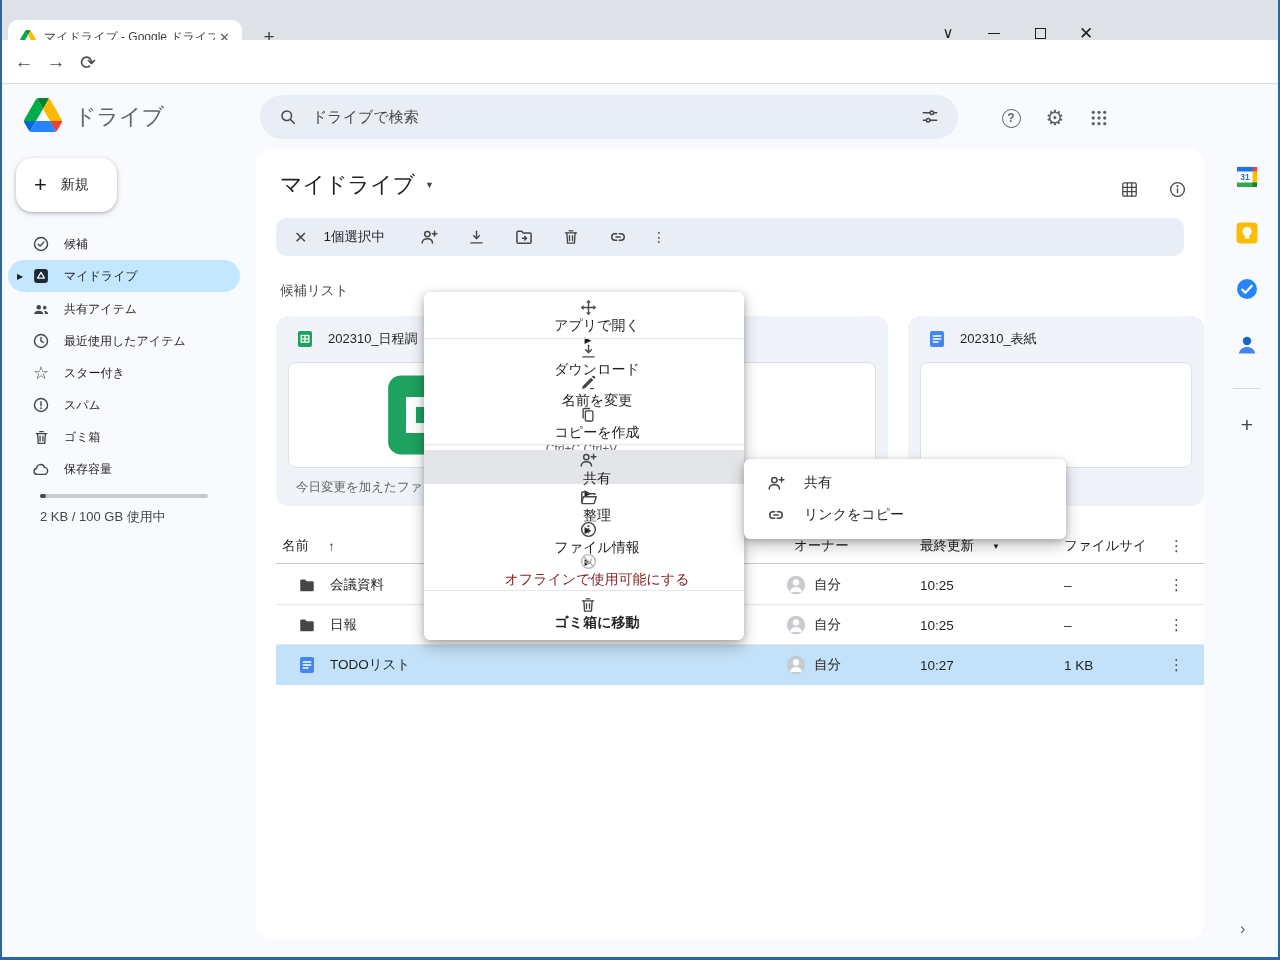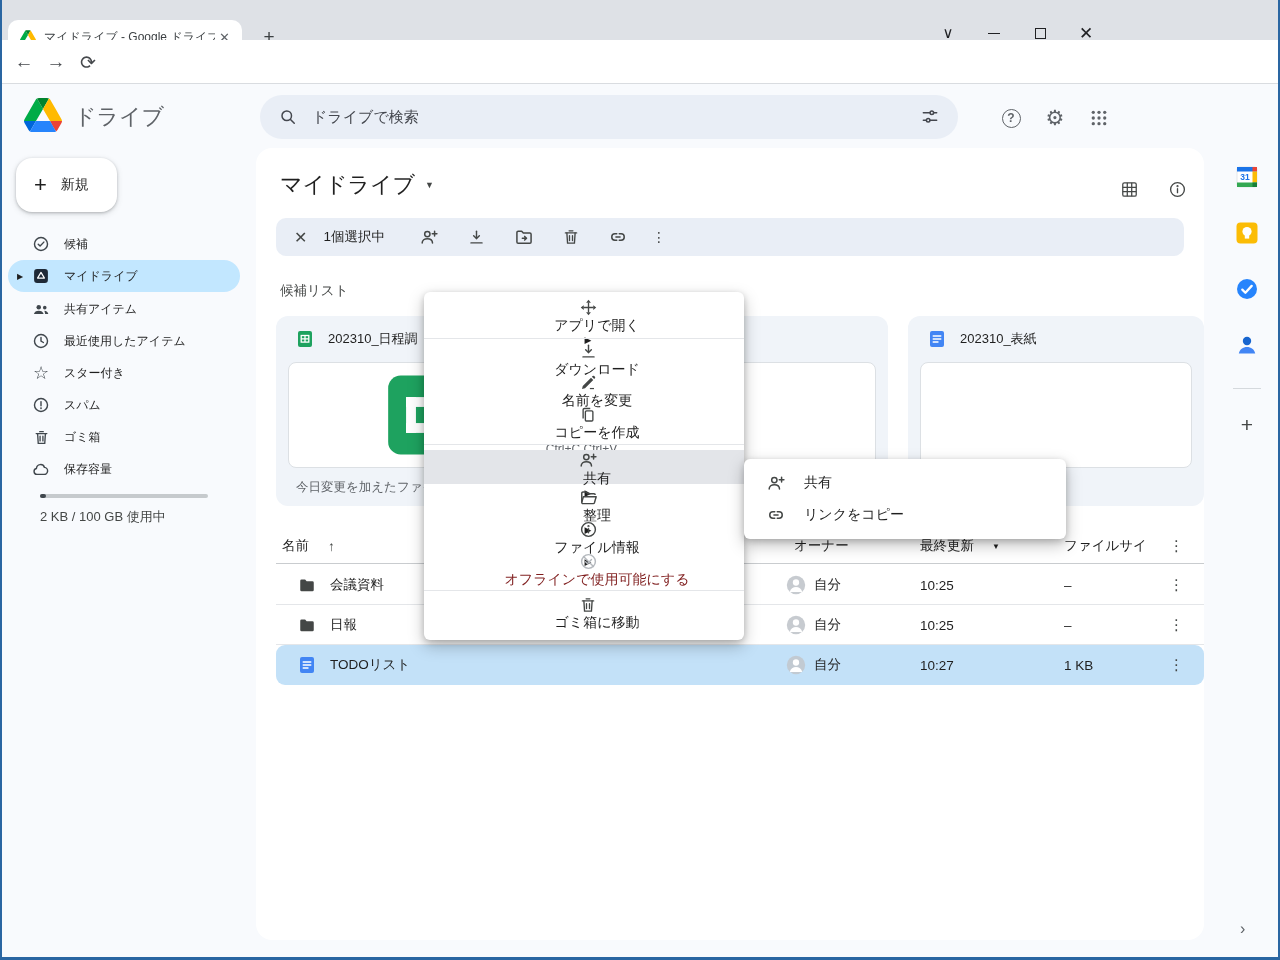--- a/index.html
+++ b/index.html
@@ -61,21 +61,21 @@
 .sect-lbl { position:absolute; left:24px; top:134px; font-size:13.5px; color:#444746; }
 .card { position:absolute; top:168px; width:296px; height:190px; background:#F0F4F9; border-radius:12px; }
 .card-h { display:flex; align-items:center; padding:14px 0 0 20px; gap:14px; }
 .card-title { font-size:13px; color:#1F1F1F; white-space:nowrap; overflow:hidden; }
 .thumb { position:absolute; left:12px; right:12px; top:46px; height:106px; background:#fff; border:1px solid #DCE0E4; border-radius:8px; display:flex; align-items:center; justify-content:center; overflow:hidden; }
 .card-cap { position:absolute; left:20px; top:163px; font-size:12.5px; color:#5F6368; white-space:nowrap; }
 
 .thead { position:absolute; left:20px; right:0; top:381px; height:35px; border-bottom:1px solid #C9CCCF; font-size:13.5px; color:#1F1F1F; }
 .thead span, .trow span { position:absolute; top:50%; transform:translateY(-50%); white-space:nowrap; }
 .trow { position:absolute; left:20px; right:0; height:40px; font-size:13.5px; color:#1F1F1F; border-bottom:1px solid #E4E6E9; }
-.row-sel { background:#C3E1F8; border-bottom:none;border-radius:9px; }
+.row-sel { background:#C3E1F8; border-bottom:none; }
 .col-name { left:54px; font-weight:500; }
 .col-owner { left:538px; }
 .col-mod { left:644px; }
 .col-size { left:788px; }
 .col-dots { left:893px; color:#444746; font-size:15px; }
 .ric { position:absolute; left:22px; top:50%; transform:translateY(-50%); width:18px; height:18px; }
 .own-av { position:absolute; left:510px; top:50%; transform:translateY(-50%); width:20px; height:20px; }
 
 .strip-ic { position:absolute; left:1236px; width:22px; height:22px; }
 
@@ -562,21 +562,21 @@
       <span class="ic">
           <svg width="19" height="19" viewBox="0 0 24 24" fill="none" stroke="#B4B8BD" stroke-width="1.8" stroke-linecap="round">
             <circle cx="12" cy="12" r="8.7"></circle>
             <path d="M8.3 12.2l2.5 2.5 5-5.2"></path>
             <path d="M5.8 5.8l12.4 12.4"></path>
           </svg>
         </span>
       <span class="lbl">オフラインで使用可能にする</span>
     </div>
     <div class="mdiv" style="top:298px;"></div>
-    <div class="mi" style="top:304px;height:34px;">
+    <div class="mi" style="top:304px;height:34px;font-weight:bold;">
       <span class="ic">
           <svg width="18" height="18" viewBox="0 0 24 24" fill="none" stroke="#444746" stroke-width="1.8" stroke-linecap="round">
             <path d="M4.5 6.5h15"></path>
             <path d="M9.5 3.8h5"></path>
             <path d="M6.5 6.5l.9 13.7h9.2l.9-13.7"></path>
             <path d="M10 10.2v6.6M14 10.2v6.6"></path>
           </svg>
         </span>
       <span class="lbl">ゴミ箱に移動</span>
     </div>

